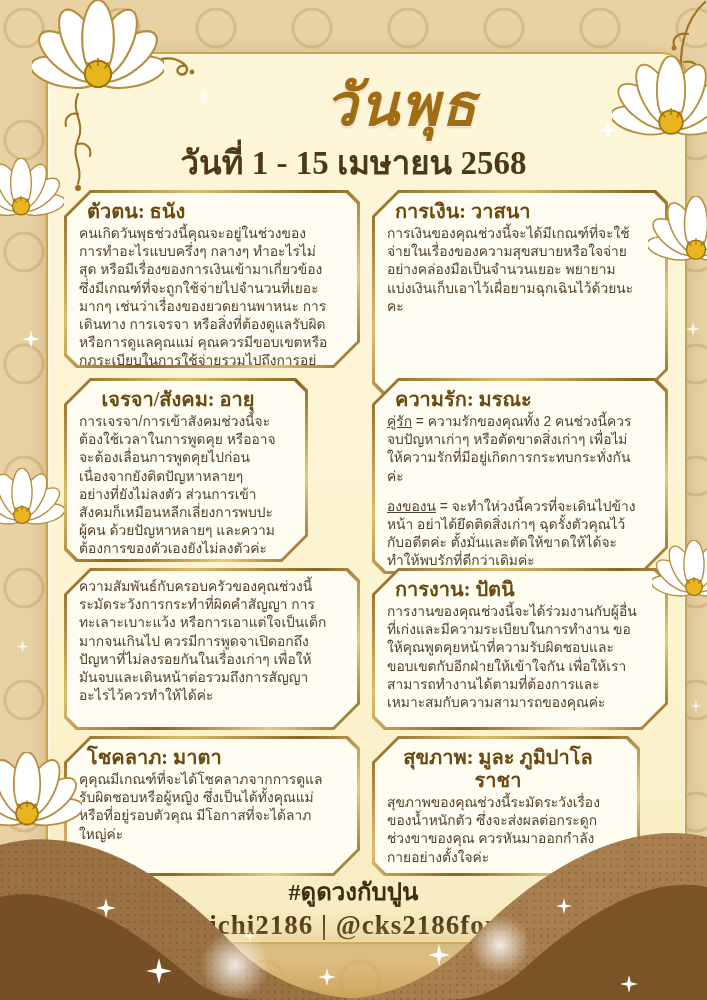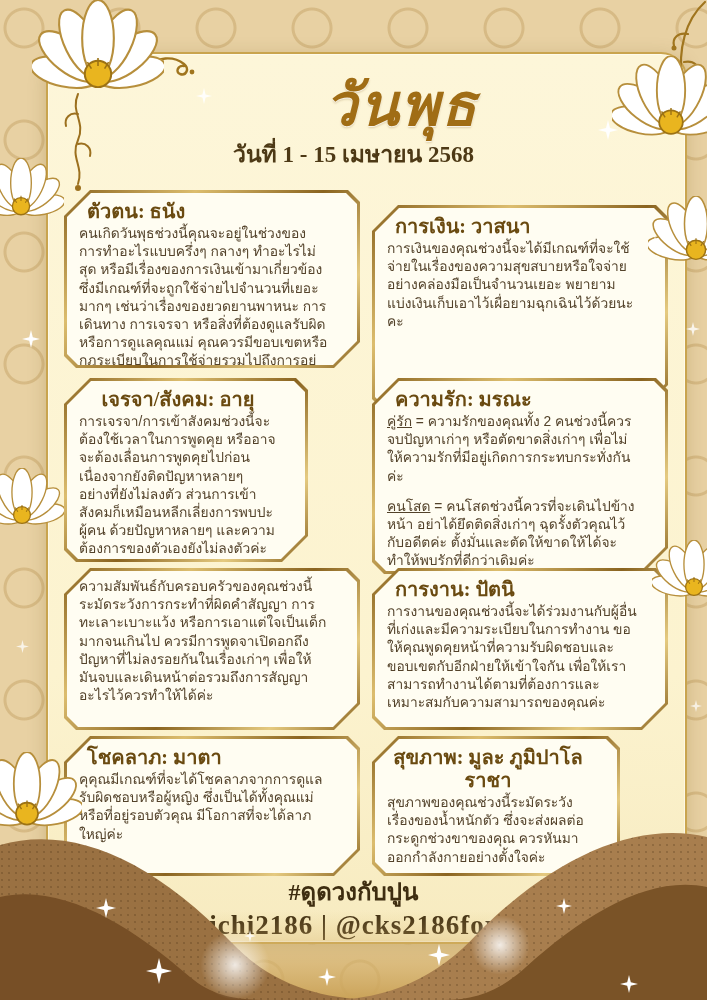--- a/index.html
+++ b/index.html
@@ -13,43 +13,43 @@
   .panel{position:absolute;left:46px;top:52px;width:637px;height:888px;
     background:linear-gradient(180deg,#fdf6d9 0%,#fcf3cf 70%,#f7ebc0 100%);
     border:2px solid #c9a44e;border-radius:26px;
     box-shadow:0 0 0 1px rgba(255,255,255,.5) inset, 0 4px 18px rgba(120,90,30,.25);}
   .page-title{position:absolute;left:0;top:58px;width:100%;text-align:center;
     font-family:"Liberation Serif",serif;font-style:italic;font-weight:bold;
     font-size:58px;color:#a06d15;letter-spacing:2px;
     text-shadow:0 1px 1px rgba(255,255,255,.8),0 2px 2px rgba(130,90,20,.25);margin-left:48px;}
   .page-date{position:absolute;left:0;top:136px;width:100%;text-align:center;
     font-family:"Liberation Serif",serif;font-weight:bold;
-    font-size:23px;color:#4d3915;}
+    font-size:33px;color:#4d3915;}
   
   .box{position:absolute;
     background:linear-gradient(135deg,#8a6420 0%,#dcbd6e 28%,#8a6420 55%,#e5ca80 80%,#8a6420 100%);
     clip-path:polygon(26px 0,calc(100% - 12px) 0,100% 12px,100% calc(100% - 26px),calc(100% - 26px) 100%,12px 100%,0 calc(100% - 12px),0 26px);
     filter:drop-shadow(0 2px 3px rgba(110,80,25,.35));}
   .box-inner{position:absolute;inset:3px;background:#fffdf2;
     clip-path:polygon(24px 0,calc(100% - 11px) 0,100% 11px,100% calc(100% - 24px),calc(100% - 24px) 100%,11px 100%,0 calc(100% - 11px),0 24px);
     padding:7px 28px 6px 12px;box-sizing:border-box;}
   .box h2{margin:0 0 2px 0;font-size:20px;line-height:1.15;color:#6a4a10;
     font-family:"Liberation Serif",serif;font-weight:bold;padding-left:8px;}
   .box.t-center h2{text-align:center;padding-left:0;}
   .box p{margin:0;font-size:13.8px;line-height:1.32;color:#53422a;}
   .box p + p{margin-top:12px;}
   .lead{text-decoration:underline;margin-top:10px;}
   .pos1{left:64px;top:190px;width:296px;height:178px;}
-  .pos2{left:372px;top:205px;width:296px;height:206px;}
+  .pos2{left:372px;top:190px;width:296px;height:206px;}
   .pos3{left:64px;top:378px;width:244px;height:184px;}
   .pos4{left:372px;top:378px;width:296px;height:196px;}
   .pos5{left:64px;top:568px;width:296px;height:162px;}
   .pos6{left:372px;top:568px;width:296px;height:162px;}
   .pos7{left:64px;top:736px;width:296px;height:140px;}
-  .pos8{left:372px;top:736px;width:248px;height:140px;}
+  .pos8{left:372px;top:736px;width:268px;height:140px;}
   .footer-hashtag{position:absolute;left:0;top:872px;width:100%;text-align:center;
     font-size:24px;font-weight:bold;color:#3e2d10;font-family:"Liberation Serif",serif;}
   .footer-handles{position:absolute;left:0;top:910px;width:100%;text-align:center;
     font-size:27px;font-weight:bold;color:#3e2d10;font-family:"Liberation Serif",serif;letter-spacing:1px;}
   
   .deco{position:absolute;pointer-events:none;}
   .sp{position:absolute;background:#fff;
     clip-path:polygon(50% 0,60% 40%,100% 50%,60% 60%,50% 100%,40% 60%,0 50%,40% 40%);
     filter:drop-shadow(0 0 4px rgba(255,255,255,.95));pointer-events:none;}
   .glow{position:absolute;border-radius:50%;
@@ -132,21 +132,21 @@
     <div class="box-inner">
       <h2>เจรจา/สังคม: อายุ</h2>
       <p>การเจรจา/การเข้าสังคมช่วงนี้จะต้องใช้เวลาในการพูดคุย หรืออาจจะต้องเลื่อนการพูดคุยไปก่อน เนื่องจากยังติดปัญหาหลายๆ อย่างที่ยังไม่ลงตัว ส่วนการเข้าสังคมก็เหมือนหลีกเลี่ยงการพบปะผู้คน ด้วยปัญหาหลายๆ และความต้องการของตัวเองยังไม่ลงตัวค่ะ</p>
     </div>
   </section>
 
   <section class="box pos4">
     <div class="box-inner">
       <h2>ความรัก: มรณะ</h2>
       <p><span class="lead">คู่รัก</span><span> = ความรักของคุณทั้ง 2 คนช่วงนี้ควรจบปัญหาเก่าๆ หรือตัดขาดสิ่งเก่าๆ เพื่อไม่ให้ความรักที่มีอยู่เกิดการกระทบกระทั่งกันค่ะ</span></p>
-      <p><span class="lead">คนโสด</span><span> = คนโสดช่วงนี้ควรที่จะเดินไปข้างหน้า อย่าได้ยึดติดสิ่งเก่าๆ ฉุดรั้งตัวคุณไว้กับอดีตค่ะ ตั้งมั่นและตัดให้ขาดให้ได้จะทำให้พบรักที่ดีกว่าเดิมค่ะ</span></p>
+      <p><span class="lead">องของน</span><span> = จะทำให่วงนี้ควรที่จะเดินไปข้างหน้า อย่าได้ยึดติดสิ่งเก่าๆ ฉุดรั้งตัวคุณไว้กับอดีตค่ะ ตั้งมั่นและตัดให้ขาดให้ได้จะทำให้พบรักที่ดีกว่าเดิมค่ะ</span></p>
     </div>
   </section>
 
   <section class="box pos5">
     <div class="box-inner">
       <p>ความสัมพันธ์กับครอบครัวของคุณช่วงนี้ระมัดระวังการกระทำที่ผิดคำสัญญา การทะเลาะเบาะแว้ง หรือการเอาแต่ใจเป็นเด็กมากจนเกินไป ควรมีการพูดจาเปิดอกถึงปัญหาที่ไม่ลงรอยกันในเรื่องเก่าๆ เพื่อให้มันจบและเดินหน้าต่อรวมถึงการสัญญาอะไรไว้ควรทำให้ได้ค่ะ</p>
     </div>
   </section>
 
   <section class="box pos7">

